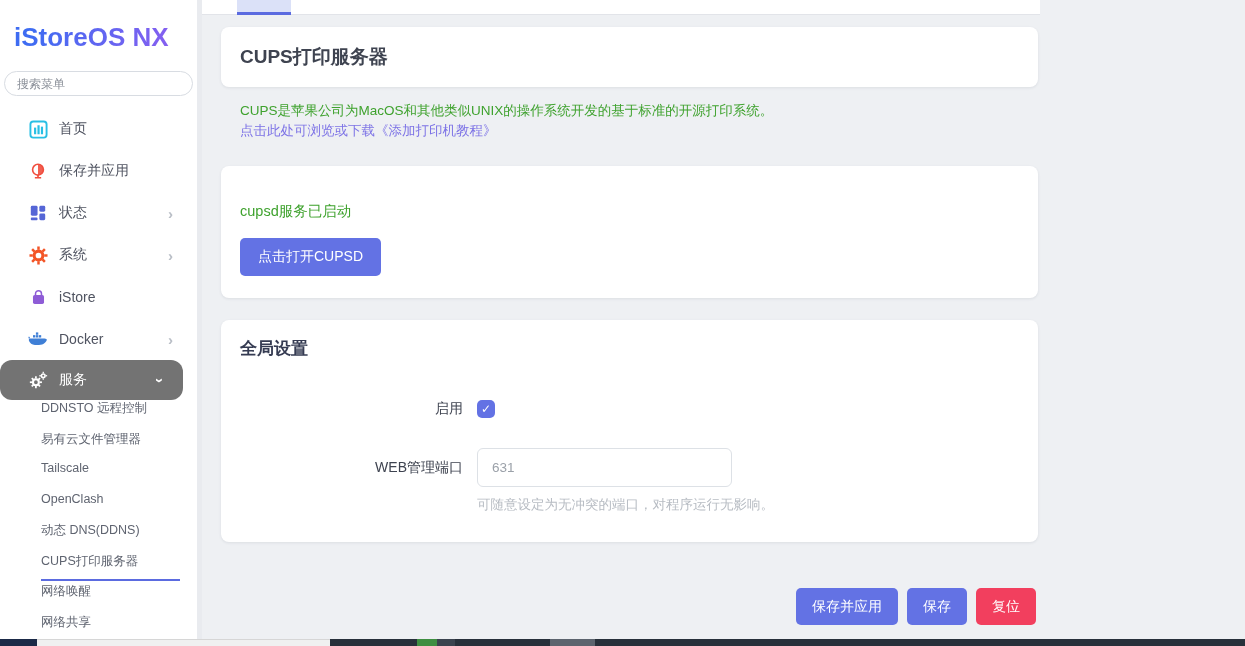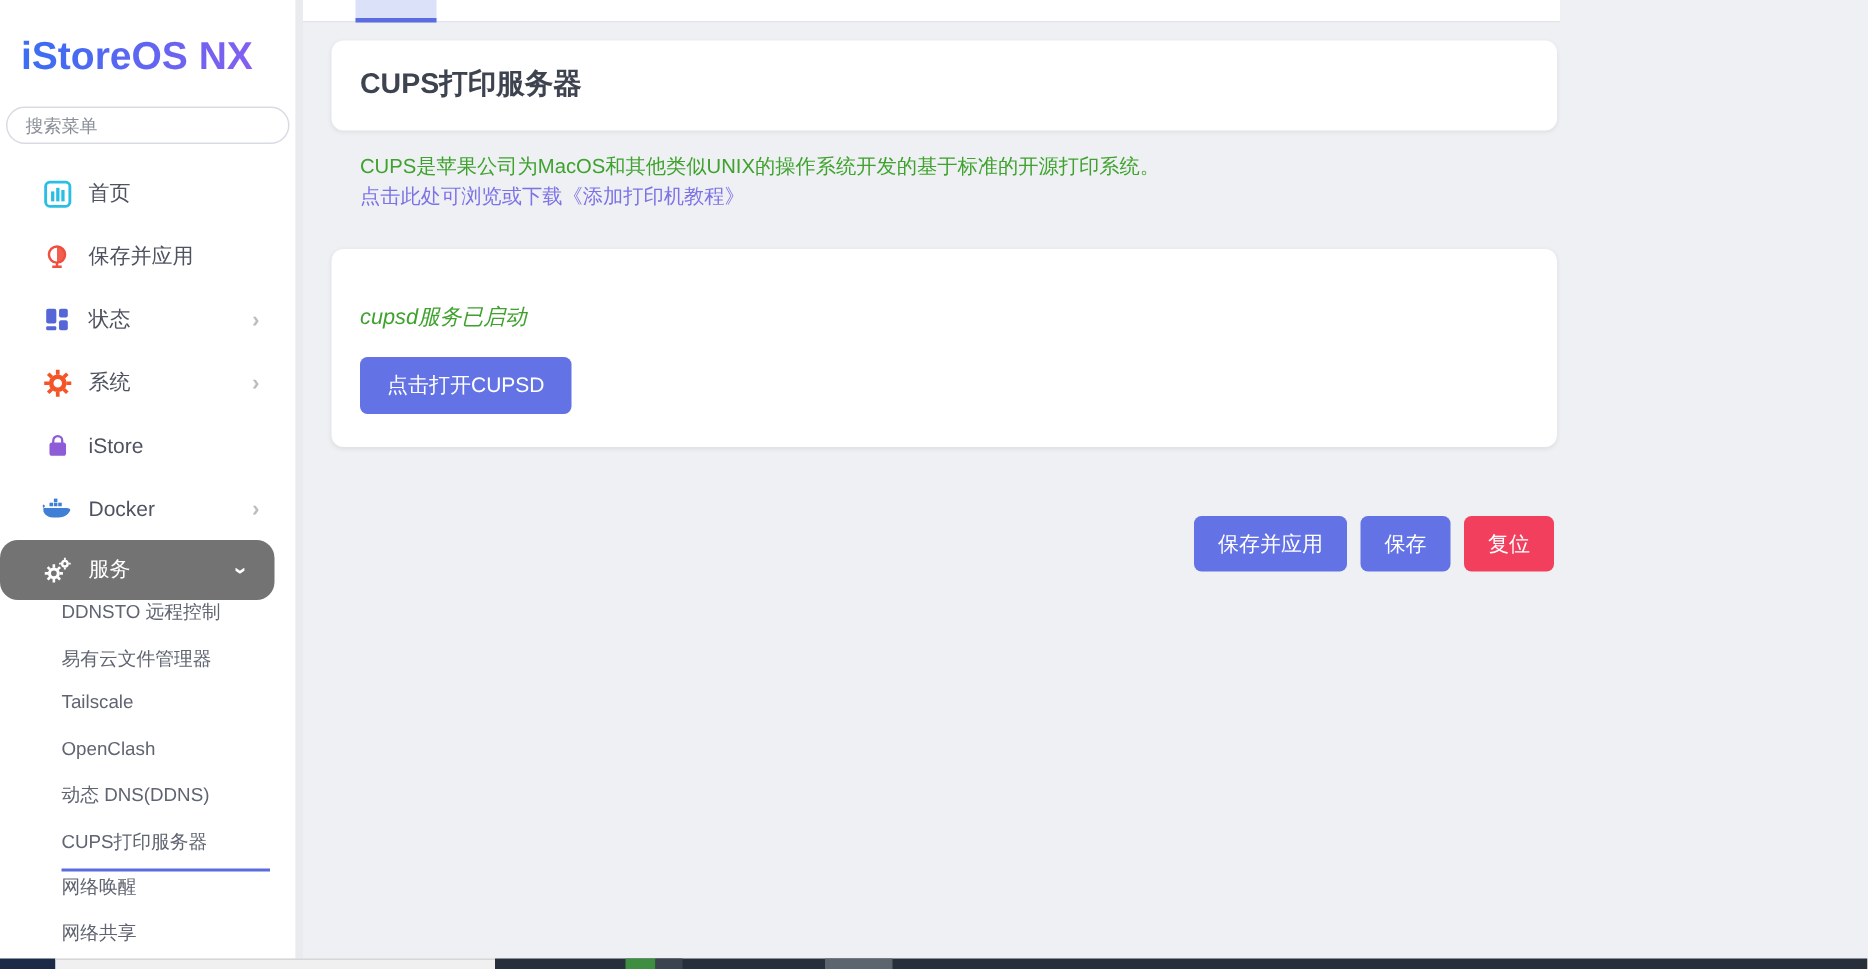--- a/index.html
+++ b/index.html
@@ -42,21 +42,21 @@
   .tab { margin-left:35px; width:54px; height:15px; background:#dbe1f8;
     border-bottom:3px solid #5b6be0; cursor:pointer; }
   .card { background:#fff; border-radius:8px; margin:0 2px 0 19px;
     box-shadow:0 1px 3px rgba(60,64,90,.10); }
   .card-title-lg { padding:16px 0 16px 19px; font-size:19px; font-weight:700;
     color:#3e4350; line-height:28px; }
   .desc { margin:14px 0 0 38px; font-size:13.5px; line-height:19.5px; }
   .desc-text { color:#3fa22e; }
   .desc-link { color:#7d73e6; cursor:pointer; text-decoration:none; display:inline-block; }
   .card2 { margin-top:26px; padding:36px 22px 22px 19px; }
-  .status-text { color:#3fa22e; font-style:italic; font-size:14.5px; }
+  .status-text { color:#3fa22e; font-size:14.5px; }
   .btn { display:inline-flex; align-items:center; justify-content:center;
     background:#6372e4; color:#fff; border:none; border-radius:5px;
     font-size:14px; cursor:pointer; font-family:"Liberation Sans","DejaVu Sans",sans-serif; }
   .open-btn { margin-top:17px; height:38px; padding:16px 18px; }
   .card3 { margin-top:22px; padding:16px 22px 28px 19px; }
   .card3-title { font-size:17px; font-weight:700; color:#353b52; line-height:26px; }
   .form { margin-top:38px; }
   .form-row { display:flex; align-items:center; }
   .form-row + .form-row { margin-top:30px; }
   .form-label { width:223px; text-align:right; font-size:14px; color:#3e4350; flex:0 0 223px; }
@@ -246,20 +246,38 @@
     <div class="desc">
       <div class="desc-text">CUPS是苹果公司为MacOS和其他类似UNIX的操作系统开发的基于标准的开源打印系统。</div>
       <a class="desc-link">点击此处可浏览或下载《添加打印机教程》</a>
     </div>
 
     <div class="card card2">
       <div class="status-text">cupsd服务已启动</div>
       <button class="btn open-btn">点击打开CUPSD</button>
     </div>
 
+    <div class="card card3">
+      <div class="card3-title">全局设置</div>
+      <div class="form">
+        <div class="form-row">
+          <div class="form-label">启用</div>
+          <div class="form-control">
+            <div class="checkbox">✓</div>
+          </div>
+        </div>
+        <div class="form-row">
+          <div class="form-label">WEB管理端口</div>
+          <div class="form-control">
+            <input class="port-input" type="text" placeholder="631" style="">
+          </div>
+        </div>
+        <div class="hint">可随意设定为无冲突的端口，对程序运行无影响。</div>
+      </div>
+    </div>
 
     <div class="actions">
       <button class="btn act-btn">保存并应用</button>
       <button class="btn act-btn">保存</button>
       <button class="btn act-btn reset">复位</button>
     </div>
   </div>
 
   <div class="bottombar">
     <div class="bb-seg bb-navy"></div>

